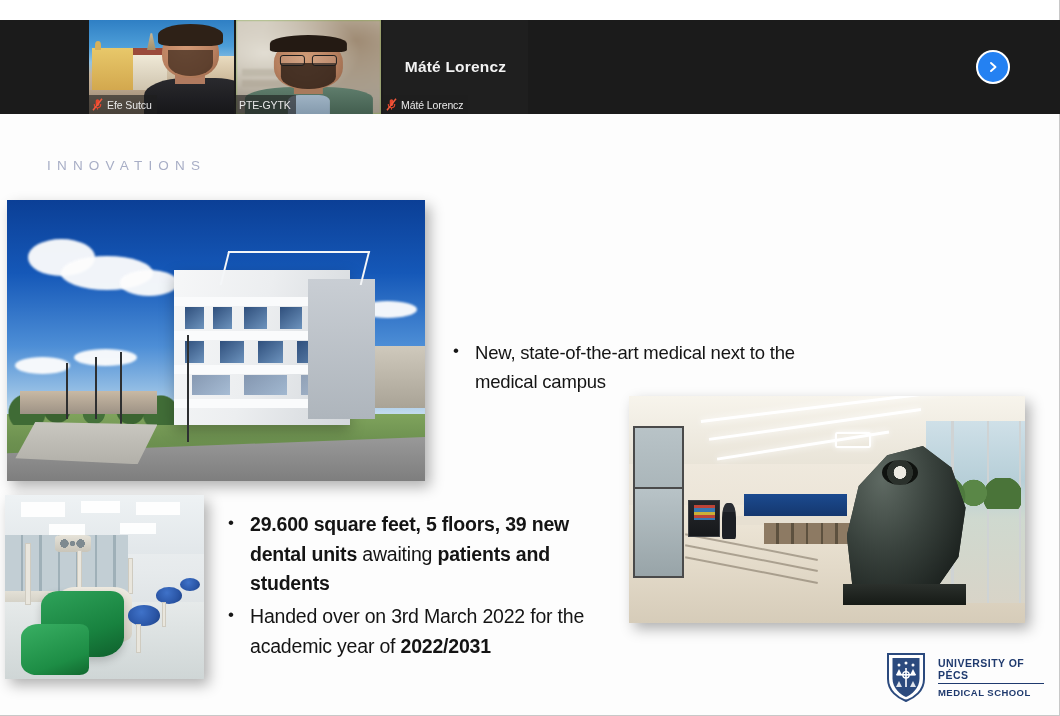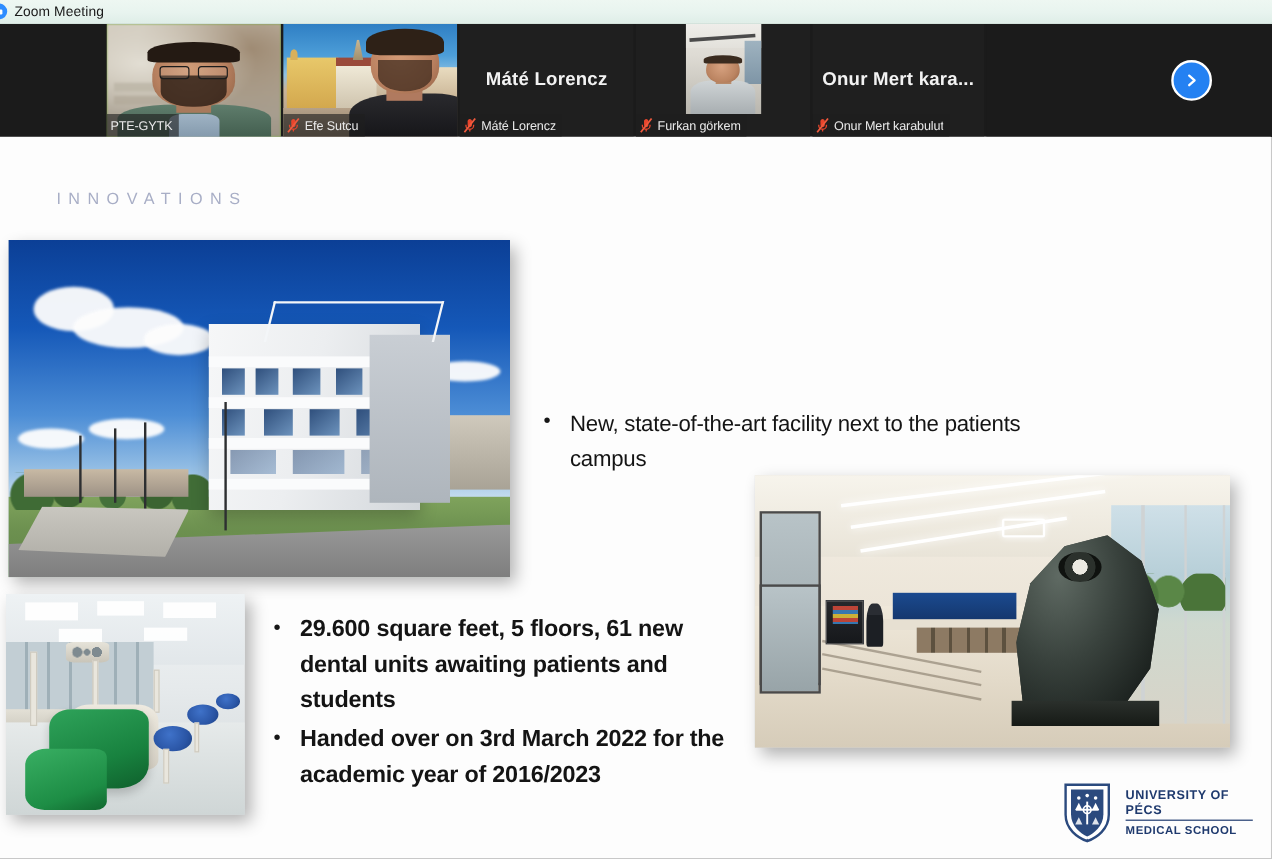--- a/index.html
+++ b/index.html
@@ -285,21 +285,21 @@
     color: #161616;
     width: 22px;
   }
   .bullet-text {
     font-size: 18.5px;
     line-height: 1.58;
     color: #141414;
     letter-spacing: -0.2px;
   }
   .bullet-text b { font-weight: bold; }
-  .bullet-text .reg { font-weight: bold; }
+  .bullet-text .reg { font-weight: normal; }
 
   #bullets-upper { left: 453px; top: 224px; width: 400px; }
   #bullets-lower { left: 228px; top: 396px; width: 398px; }
   #bullets-lower .bullet-text { font-size: 19.5px; line-height: 1.52; }
   #bullets-lower .bullet-row + .bullet-row { margin-top: 3px; }
 
   
   .photo {
     position: absolute;
     overflow: hidden;
@@ -437,48 +437,23 @@
   #logo-line-2 {
     font-size: 9.5px; font-weight: bold; color: #1f3a6e;
     letter-spacing: 0.45px; padding-top: 3px;
   }
 </style>
 </head>
 <body>
 
 <div id="app-window">
 
-  <div id="title-bar">
-    <div id="zoom-logo-dot"></div>
-    <div id="window-title">Zoom Meeting</div>
-  </div>
 
   <div id="filmstrip">
     <div id="strip-pad-left"></div>
-
-    <div class="tile active-speaker">
-      <div class="tile-video">
-        <div class="bg-indoor-blur">
-          <div class="ind-shelf"></div>
-            <div class="ind-shelf2"></div>
-        </div>
-        <div class="person-2">
-          <div class="p2-torso"></div>
-            <div class="p2-shirt"></div>
-            <div class="p2-neck"></div>
-          <div class="p2-head"></div>
-            <div class="p2-beard"></div>
-          <div class="p2-glasses"></div>
-          <div class="p2-hair"></div>
-        </div>
-      </div>
-      <div class="tile-name">
-        <span class="tile-name-text">PTE-GYTK</span>
-      </div>
-    </div>
 
     <div class="tile">
       <div class="tile-video">
         <div class="bg-city">
           <div class="city-b1"></div>
             <div class="city-b2"></div>
             <div class="city-roof"></div>
           <div class="city-spire"></div>
             <div class="city-b3"></div>
             <div class="city-b4"></div>
@@ -499,77 +474,58 @@
             <path d="M5.5 1.2c-1 0-1.8.8-1.8 1.8v3.2c0 1 .8 1.8 1.8 1.8s1.8-.8 1.8-1.8V3c0-1-.8-1.8-1.8-1.8z" fill="#e8452c"></path>
             <path d="M2.3 5.9v.6c0 1.8 1.4 3.2 3.2 3.2s3.2-1.4 3.2-3.2v-.6" stroke="#e8452c" stroke-width="1.1" fill="none"></path>
             <line x1="5.5" y1="9.7" x2="5.5" y2="11.6" stroke="#e8452c" stroke-width="1.1"></line>
             <line x1="1" y1="12.2" x2="10" y2="0.8" stroke="#f05a3e" stroke-width="1.5"></line>
           </svg>
         </span>
         <span class="tile-name-text">Efe Sutcu</span>
       </div>
     </div>
 
+    <div class="tile active-speaker">
+      <div class="tile-video">
+        <div class="bg-indoor-blur">
+          <div class="ind-shelf"></div>
+            <div class="ind-shelf2"></div>
+        </div>
+        <div class="person-2">
+          <div class="p2-torso"></div>
+            <div class="p2-shirt"></div>
+            <div class="p2-neck"></div>
+          <div class="p2-head"></div>
+            <div class="p2-beard"></div>
+          <div class="p2-glasses"></div>
+          <div class="p2-hair"></div>
+        </div>
+      </div>
+      <div class="tile-name">
+        <span class="tile-name-text">PTE-GYTK</span>
+      </div>
+    </div>
+
     <div class="tile audio-only" style="width:145px;flex:0 0 145px">
       <div class="tile-bigname">Máté Lorencz</div>
       <div class="tile-name">
         <span class="mic-muted-icon">
           <svg width="11" height="13" viewBox="0 0 11 13">
             <path d="M5.5 1.2c-1 0-1.8.8-1.8 1.8v3.2c0 1 .8 1.8 1.8 1.8s1.8-.8 1.8-1.8V3c0-1-.8-1.8-1.8-1.8z" fill="#e8452c"></path>
             <path d="M2.3 5.9v.6c0 1.8 1.4 3.2 3.2 3.2s3.2-1.4 3.2-3.2v-.6" stroke="#e8452c" stroke-width="1.1" fill="none"></path>
             <line x1="5.5" y1="9.7" x2="5.5" y2="11.6" stroke="#e8452c" stroke-width="1.1"></line>
             <line x1="1" y1="12.2" x2="10" y2="0.8" stroke="#f05a3e" stroke-width="1.5"></line>
           </svg>
         </span>
         <span class="tile-name-text">Máté Lorencz</span>
       </div>
     </div>
 
-    <div class="tile audio-only">
-      <div class="thumb-narrow">
-        <div class="bg-room">
-          <div class="room-ceil"></div>
-            <div class="room-track"></div>
-            <div class="room-wall"></div>
-        </div>
-        <div class="person-4">
-          <div class="p4-torso"></div>
-            <div class="p4-neck"></div>
-          <div class="p4-head"></div>
-            <div class="p4-hair"></div>
-        </div>
-      </div>
-      <div class="tile-name">
-        <span class="mic-muted-icon">
-          <svg width="11" height="13" viewBox="0 0 11 13">
-            <path d="M5.5 1.2c-1 0-1.8.8-1.8 1.8v3.2c0 1 .8 1.8 1.8 1.8s1.8-.8 1.8-1.8V3c0-1-.8-1.8-1.8-1.8z" fill="#e8452c"></path>
-            <path d="M2.3 5.9v.6c0 1.8 1.4 3.2 3.2 3.2s3.2-1.4 3.2-3.2v-.6" stroke="#e8452c" stroke-width="1.1" fill="none"></path>
-            <line x1="5.5" y1="9.7" x2="5.5" y2="11.6" stroke="#e8452c" stroke-width="1.1"></line>
-            <line x1="1" y1="12.2" x2="10" y2="0.8" stroke="#f05a3e" stroke-width="1.5"></line>
-          </svg>
-        </span>
-        <span class="tile-name-text">Furkan görkem</span>
-      </div>
-    </div>
-
-
-    <div class="tile audio-only" style="width:143px;flex:0 0 143px">
-      <div class="tile-bigname">Onur Mert kara...</div>
-      <div class="tile-name">
-        <span class="mic-muted-icon">
-          <svg width="11" height="13" viewBox="0 0 11 13">
-            <path d="M5.5 1.2c-1 0-1.8.8-1.8 1.8v3.2c0 1 .8 1.8 1.8 1.8s1.8-.8 1.8-1.8V3c0-1-.8-1.8-1.8-1.8z" fill="#e8452c"></path>
-            <path d="M2.3 5.9v.6c0 1.8 1.4 3.2 3.2 3.2s3.2-1.4 3.2-3.2v-.6" stroke="#e8452c" stroke-width="1.1" fill="none"></path>
-            <line x1="5.5" y1="9.7" x2="5.5" y2="11.6" stroke="#e8452c" stroke-width="1.1"></line>
-            <line x1="1" y1="12.2" x2="10" y2="0.8" stroke="#f05a3e" stroke-width="1.5"></line>
-          </svg>
-        </span>
-        <span class="tile-name-text">Onur Mert karabulut</span>
-      </div>
-    </div>
+
+
 
     <div id="strip-pad-right"></div>
 
     <div id="next-page-button">
       <span>
         <svg width="14" height="14" viewBox="0 0 14 14">
           <polyline points="5,3 9.5,7 5,11" fill="none" stroke="#ffffff" stroke-width="1.9" stroke-linecap="round" stroke-linejoin="round"></polyline>
         </svg>
       </span>
     </div>
@@ -616,21 +572,21 @@
       <div class="bld-pole" style="left:21%;bottom:22%;height:22%"></div>
       <div class="bld-pole" style="left:27%;bottom:20%;height:26%"></div>
       <div class="bld-pole" style="left:43%;bottom:14%;height:38%"></div>
       <div class="bld-road"></div>
       <div class="bld-plaza"></div>
     </div>
 
     <div class="bullet-list" id="bullets-upper">
       <div class="bullet-row">
         <span class="bullet-dot">•</span>
-        <span class="bullet-text">New, state-of-the-art facility next to the patients campus</span>
+        <span class="bullet-text">New, state-of-the-art medical next to the medical campus</span>
       </div>
     </div>
 
     <div class="photo" id="photo-lobby">
       <div class="lob-bg"></div>
       <div class="lob-ceiling"></div>
       <div class="lob-strip" style="left:18%;top:4%;width:62%;height:3px;transform:rotate(-7deg)"></div>
       <div class="lob-strip" style="left:20%;top:12%;width:54%;height:3px;transform:rotate(-8deg)"></div>
       <div class="lob-strip" style="left:22%;top:21%;width:44%;height:2.5px;transform:rotate(-9deg)"></div>
       <div class="lob-panel-light"></div>
@@ -676,25 +632,25 @@
       <div class="cl-stool" style="left:62%;top:60%;width:16%;height:11%"></div>
       <div class="cl-stool" style="left:76%;top:50%;width:13%;height:9%"></div>
       <div class="cl-stool" style="left:88%;top:45%;width:10%;height:7%"></div>
       <div class="cl-arm" style="left:66%;top:70%;width:2.5%;height:16%"></div>
       <div class="cl-arm" style="left:79%;top:58%;width:2%;height:14%"></div>
     </div>
 
     <div class="bullet-list" id="bullets-lower">
       <div class="bullet-row">
         <span class="bullet-dot">•</span>
-        <span class="bullet-text"><b>29.600 square feet, 5 floors, 61 new dental units </b><span class="reg">awaiting </span><b>patients and students</b></span>
+        <span class="bullet-text"><b>29.600 square feet, 5 floors, 39 new dental units </b><span class="reg">awaiting </span><b>patients and students</b></span>
       </div>
       <div class="bullet-row">
         <span class="bullet-dot">•</span>
-        <span class="bullet-text"><span class="reg">Handed over on 3rd March 2022 for the academic year of </span><b>2016/2023</b></span>
+        <span class="bullet-text"><span class="reg">Handed over on 3rd March 2022 for the academic year of </span><b>2022/2031</b></span>
       </div>
     </div>
 
     <div id="logo-group">
       <span id="logo-shield">
         <svg width="44" height="52" viewBox="0 0 44 52">
           <path d="M4 3 H40 V28 C40 40 30 47 22 50 C14 47 4 40 4 28 Z" fill="#ffffff" stroke="#2b4a7e" stroke-width="2"></path>
           <path d="M8.5 7 H35.5 V27.5 C35.5 37.5 27.5 43.5 22 46 C16.5 43.5 8.5 37.5 8.5 27.5 Z" fill="#2b4a7e"></path>
           <g fill="#ffffff">
             <circle cx="15" cy="14" r="1.5"></circle>

